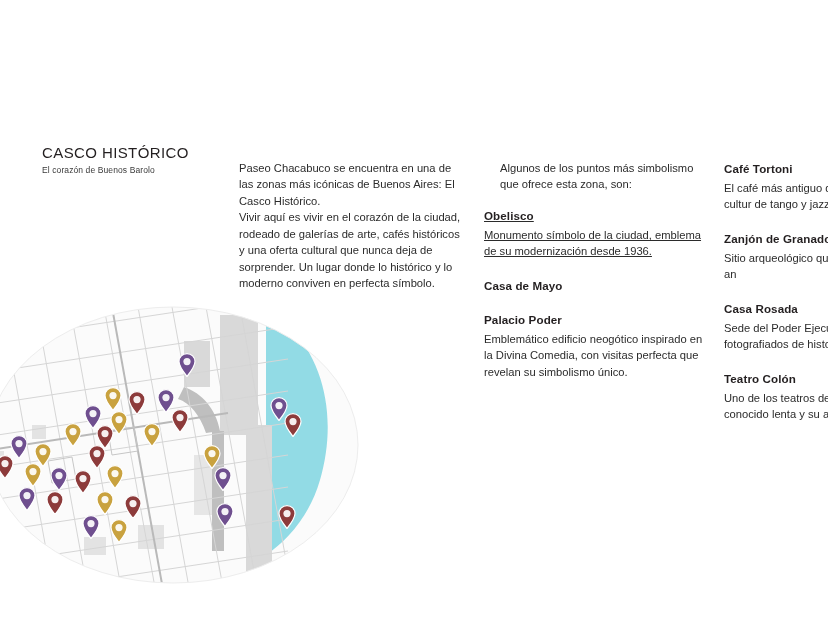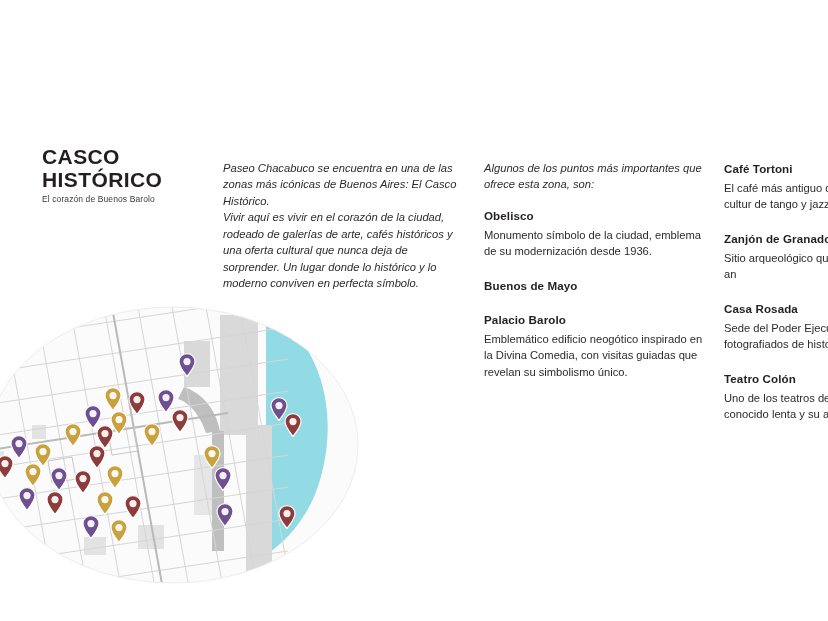--- a/index.html
+++ b/index.html
@@ -17,44 +17,43 @@
   }
 
   
   .title-block {
     position: absolute;
     left: 42px;
     top: 145px;
     width: 180px;
   }
   .title-main {
-    font-size: 21px;
-    font-weight: bold;
+    font-size: 15px;
+    font-weight: normal;
     letter-spacing: 0.4px;
     color: #231f20;
     line-height: 1.1;
     margin: 0;
   }
   .title-sub {
     font-size: 8.5px;
     color: #3a3a3a;
     margin-top: 3px;
     letter-spacing: 0.1px;
   }
 
   
   .col {
     position: absolute;
     font-size: 11.2px;
     line-height: 1.47;
     color: #2b2b2b;
   }
   .col p {
-    margin: 0 0 0 0;
-    font-style: italic;
+    margin: 0 0 0 16px;
   }
   .col-intro {
     left: 223px;
     top: 160px;
     width: 240px;
   }
   .col-mid {
     left: 484px;
     top: 160px;
     width: 225px;
@@ -77,21 +76,21 @@
     color: #231f20;
     margin: 0 0 3px 0;
     letter-spacing: 0.1px;
   }
   .poi-desc {
     margin: 0;
     font-size: 11.2px;
     line-height: 1.47;
     color: #2b2b2b;
   }
-  .spacer-block { margin-top: 14px; }
+  .spacer-block { margin-top: 14px; text-decoration: underline; }
 
   
   .map-wrap {
     position: absolute;
     left: -12px;
     top: 305px;
     width: 400px;
     height: 290px;
   }
   .map-wrap svg { display: block; }
@@ -111,34 +110,34 @@
   <div class="title-main">CASCO HISTÓRICO</div>
   <div class="title-sub">El corazón de Buenos Barolo</div>
 </div>
 
 <div class="col col-intro">
   <p>Paseo Chacabuco se encuentra en una de las zonas más icónicas de Buenos Aires: El Casco Histórico.</p>
   <p>Vivir aquí es vivir en el corazón de la ciudad, rodeado de galerías de arte, cafés históricos y una oferta cultural que nunca deja de sorprender. Un lugar donde lo histórico y lo moderno conviven en perfecta símbolo.</p>
 </div>
 
 <div class="col col-mid">
-  <p>Algunos de los puntos más importantes que ofrece esta zona, son:</p>
+  <p>Algunos de los puntos más simbolismo que ofrece esta zona, son:</p>
 
   <div class="poi spacer-block">
     <div class="poi-name">Obelisco</div>
     <div class="poi-desc">Monumento símbolo de la ciudad, emblema de su modernización desde 1936.</div>
   </div>
 
   <div class="poi">
-    <div class="poi-name">Buenos de Mayo</div>
+    <div class="poi-name">Casa de Mayo</div>
   </div>
 
   <div class="poi">
-    <div class="poi-name">Palacio Barolo</div>
-    <div class="poi-desc">Emblemático edificio neogótico inspirado en la Divina Comedia, con visitas guiadas que revelan su simbolismo único.</div>
+    <div class="poi-name">Palacio Poder</div>
+    <div class="poi-desc">Emblemático edificio neogótico inspirado en la Divina Comedia, con visitas perfecta que revelan su simbolismo único.</div>
   </div>
 </div>
 
 <div class="col col-right">
   <div class="poi poi-first">
     <div class="poi-name">Café Tortoni</div>
     <div class="poi-desc">El café más antiguo de por su ambiente cultur de tango y jazz.</div>
   </div>
 
   <div class="poi">

